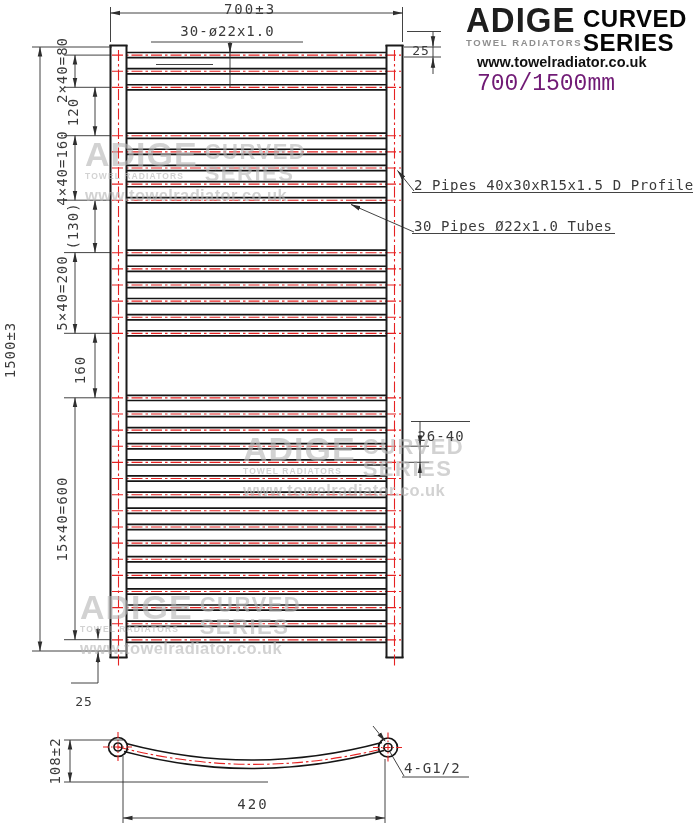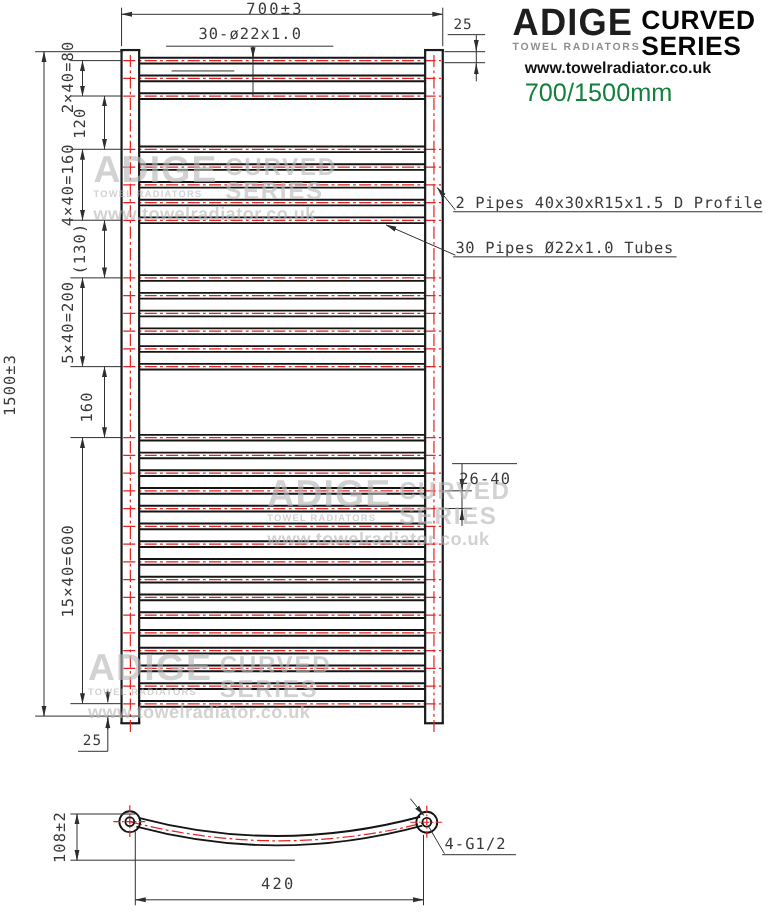--- a/index.html
+++ b/index.html
@@ -4,29 +4,29 @@
 <style>
   html,body{margin:0;padding:0;background:#ffffff;}
   #stage{position:relative;width:700px;height:830px;background:#ffffff;overflow:hidden;
          font-family:"DejaVu Sans Mono",monospace;}
   #drawing{position:absolute;left:0;top:0;z-index:2;}
   
   .t{position:absolute;font-family:"DejaVu Sans Mono",monospace;color:#3a3a3a;
      white-space:nowrap;line-height:1;z-index:4;letter-spacing:1px;}
   .rot{transform:translate(-50%,-50%) rotate(-90deg);transform-origin:center;}
   .ctr{text-align:center;}
-  .s13{font-size:13px;} .s14{font-size:14px;} .s15{font-size:14px;letter-spacing:2px;}
+  .s13{font-size:13px;margin-top:28px;} .s14{font-size:14px;} .s15{font-size:14px;letter-spacing:2px;}
   
   .hdr{position:absolute;z-index:4;font-family:"Liberation Sans",sans-serif;color:#101010;}
   .adige{font-size:33px;font-weight:900;letter-spacing:1px;color:#1e1e1e;line-height:0.85;
          transform:scaleY(1.05);}
   .towelrad{font-size:9.5px;font-weight:700;letter-spacing:1.6px;color:#8f8f8f;margin-top:3px;}
   .serieshdr div{font-size:24px;font-weight:800;line-height:0.98;letter-spacing:0.5px;color:#060606;}
   .webhdr{font-size:14.5px;font-weight:700;color:#111;}
-  .modelhdr{font-size:23px;font-weight:400;color:#15803d;}
+  .modelhdr{font-size:23px;font-weight:400;color:#701a75;font-family:Liberation Mono, monospace;}
   
   .wm{position:absolute;z-index:3;color:rgba(183,183,183,0.62);
       font-family:"Liberation Sans",sans-serif;pointer-events:none;}
   .wm-row{display:flex;align-items:flex-start;gap:7px;}
   .wm-adige{font-size:34px;font-weight:900;letter-spacing:1px;line-height:0.82;}
   .wm-tr{font-size:8.5px;font-weight:700;letter-spacing:1.1px;margin-top:2px;}
   .wm-series div{font-size:22px;font-weight:800;line-height:1.0;letter-spacing:1.5px;}
   .wm-www{font-size:16.5px;font-weight:700;margin-top:1px;letter-spacing:0.4px;}
   
   .ln{stroke:#1b1b1b;stroke-width:2;fill:none;}

